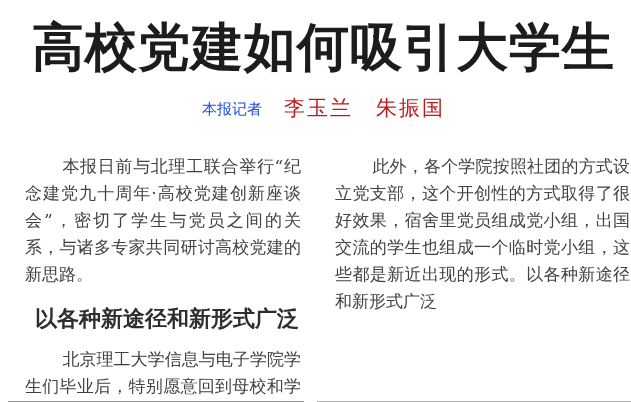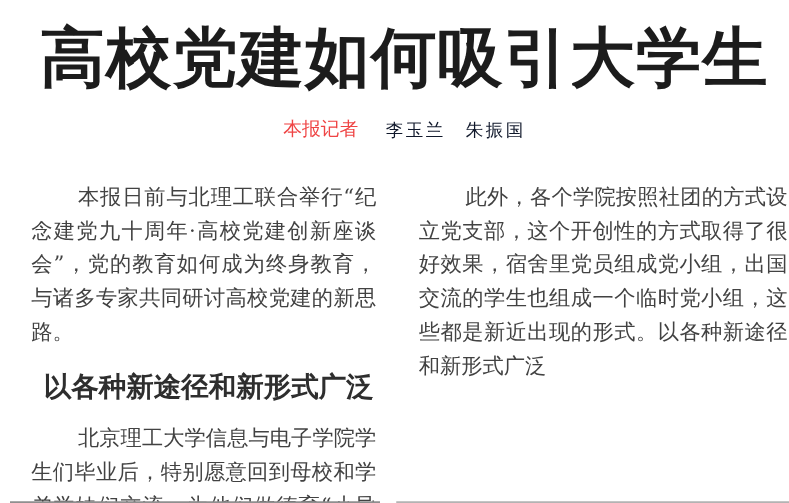--- a/index.html
+++ b/index.html
@@ -26,27 +26,27 @@
     white-space: nowrap;
   }
   .byline {
     margin-top: 9px;
     text-align: center;
     color: #333333;
     white-space: nowrap;
   }
   .byline .byline-label {
     font-size: 15px;
-    color: #ef4444;
+    color: #1d4ed8;
     margin-right: 14px;
     vertical-align: 1px;
   }
   .byline .authors {
-    font-size: 14px;
-    color: #0f172a;
+    font-size: 21px;
+    color: #b91c1c;
     letter-spacing: 2px;
   }
   .columns {
     display: flex;
     margin-top: 19px;
     padding: 0 5px;
     gap: 18px;
   }
   .col {
     color: #424242;
@@ -82,21 +82,21 @@
 
   <h1 class="headline">高校党建如何吸引大学生</h1>
 
   <div class="byline">
     <span class="byline-label">本报记者</span><span class="authors">李玉兰　朱振国</span>
   </div>
 
   <div class="columns">
 
     <div class="col col-left">
-      <p class="para-indent">本报日前与北理工联合举行“纪念建党九十周年·高校党建创新座谈会”，党的教育如何成为终身教育，与诸多专家共同研讨高校党建的新思路。</p>
+      <p class="para-indent">本报日前与北理工联合举行“纪念建党九十周年·高校党建创新座谈会”，密切了学生与党员之间的关系，与诸多专家共同研讨高校党建的新思路。</p>
       <h2 class="subhead">以各种新途径和新形式广泛</h2>
       <p class="para-indent">北京理工大学信息与电子学院学生们毕业后，特别愿意回到母校和学弟学妹们交流，为他们做德育“小导师”，交流毕业以后的成长心得，为在校学生树立发展方向。德育、党建、思想教育真的枯燥无味么？不。</p>
     </div>
 
     <div class="col col-right">
       <p class="para-indent">此外，各个学院按照社团的方式设立党支部，这个开创性的方式取得了很好效果，宿舍里党员组成党小组，出国交流的学生也组成一个临时党小组，这些都是新近出现的形式。以各种新途径和新形式广泛</p>
     </div>
 
   </div>
 

